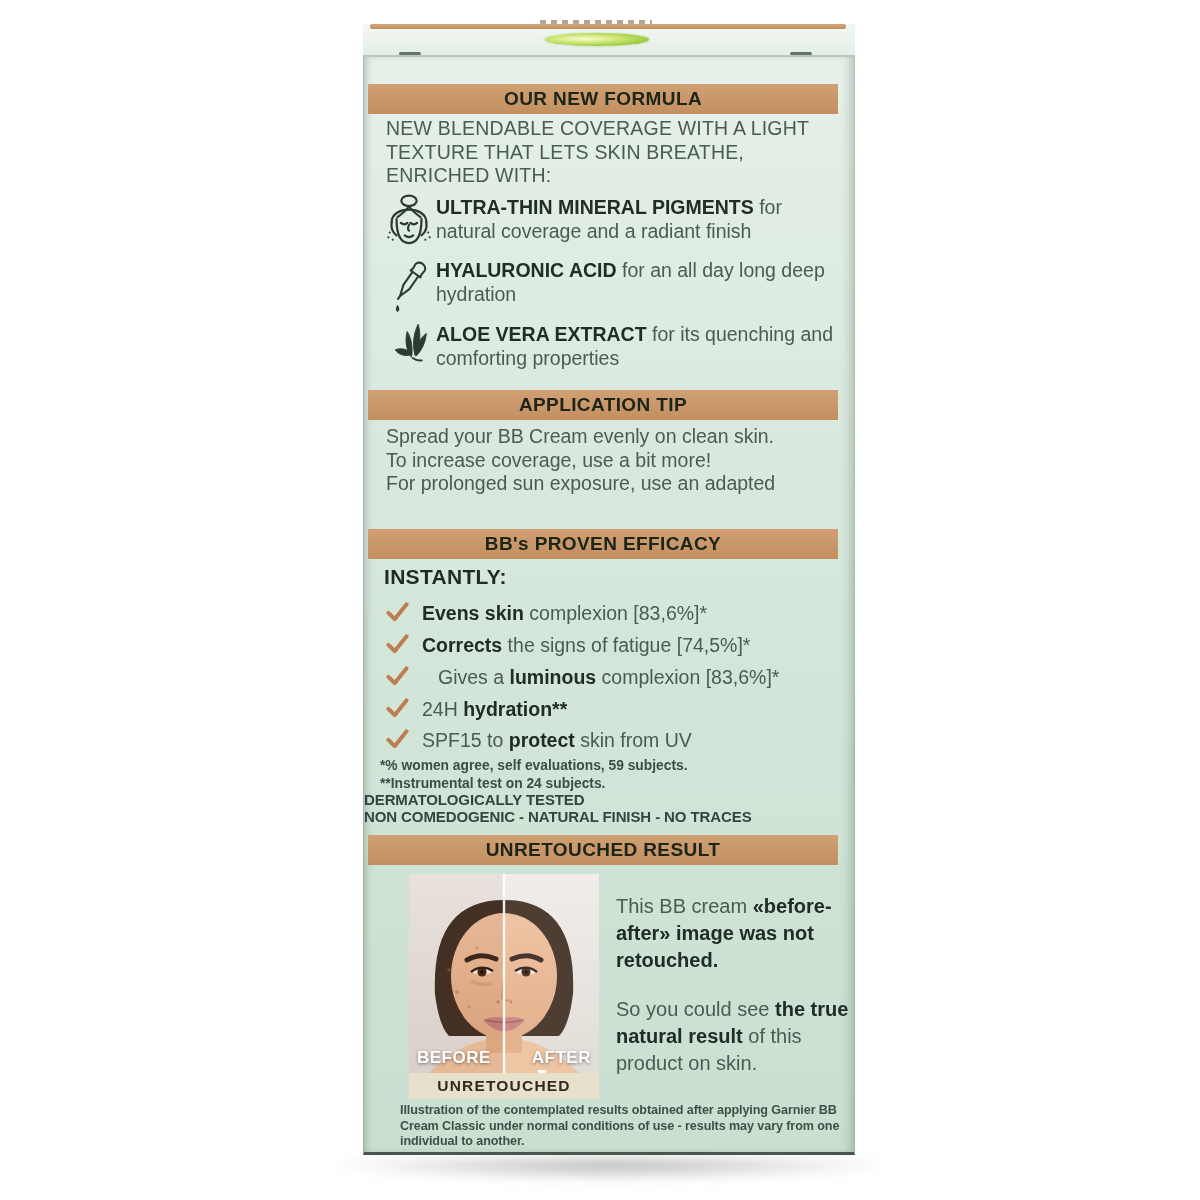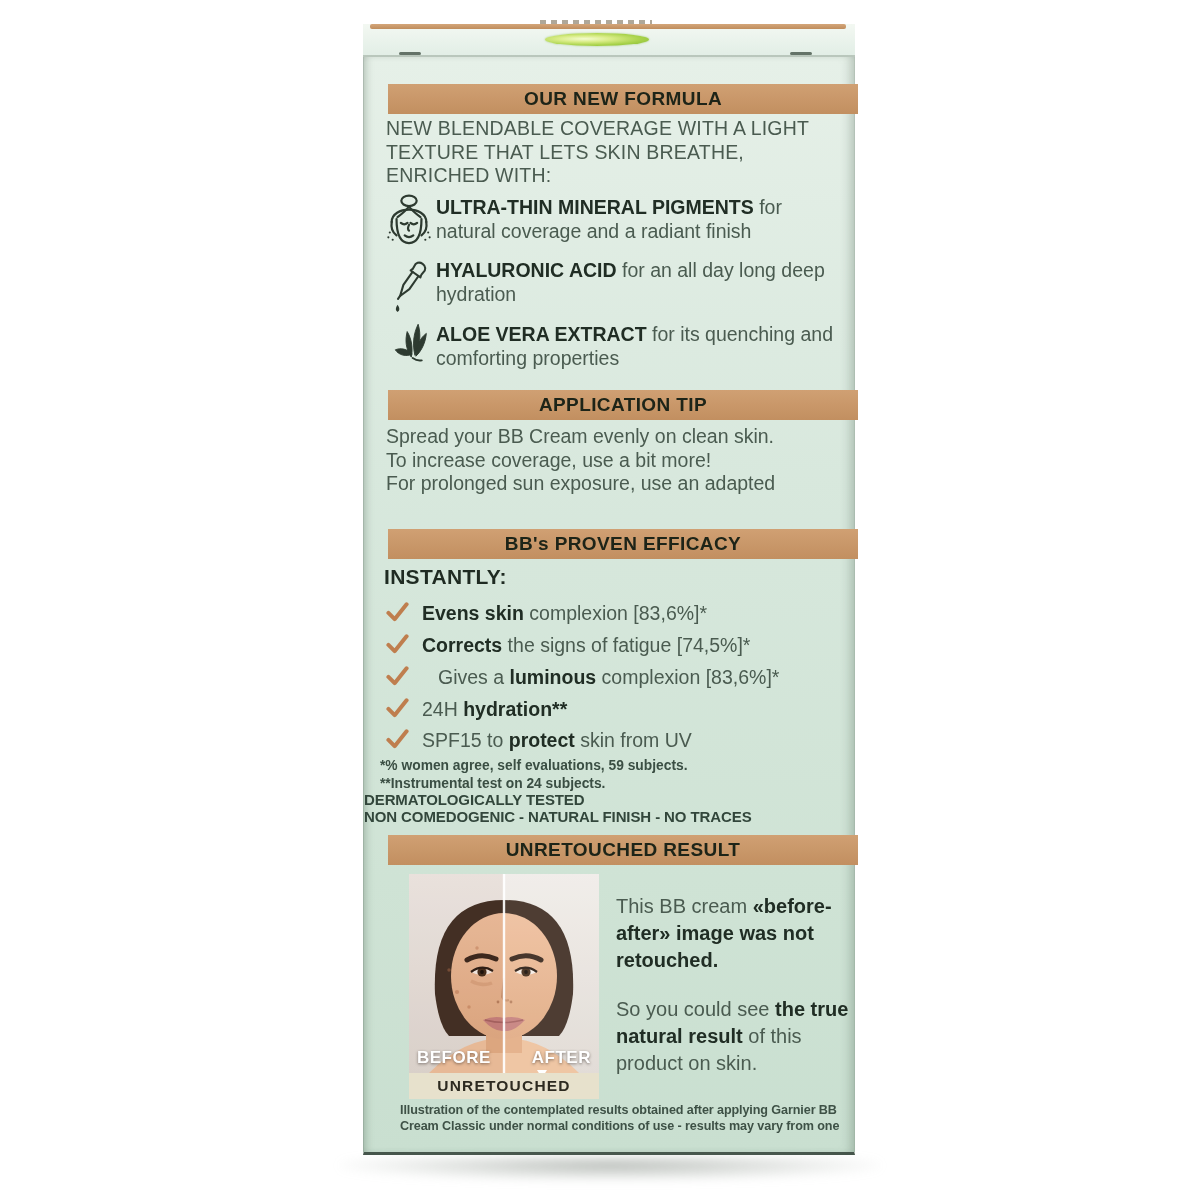--- a/index.html
+++ b/index.html
@@ -27,21 +27,21 @@
   .panel{position:relative;width:100%;height:1098px;box-sizing:border-box;
         background:linear-gradient(#e6f0e8 0%,#d8e8dd 38%,#cfe3d5 75%,#c9dfd0 100%);
         border-left:1px solid rgba(70,92,76,.35);border-right:1px solid rgba(70,92,76,.30);
         border-bottom:3px solid #44544a;
         box-shadow:inset 7px 0 9px -6px rgba(60,82,66,.35), inset -9px 0 11px -6px rgba(60,82,66,.30);}
   .floor-shadow{position:absolute;left:340px;top:1157px;width:540px;height:24px;
         background:radial-gradient(ellipse at 50% 35%,rgba(105,115,105,.45),rgba(160,168,160,.18) 55%,transparent 75%);
         filter:blur(5px);}
 
   
-  .banner{position:absolute;left:24px;width:470px;height:30px;text-align:center;
+  .banner{position:absolute;left:4px;width:470px;height:30px;text-align:center;
         background:linear-gradient(#d0a073,#c28f60);
         color:#1d2418;font-size:19px;font-weight:800;line-height:30px;letter-spacing:.4px;}
   .body-txt{color:#4a5b50;}
   .b{font-weight:800;color:#202d24;}
 
   
   .intro{position:absolute;left:22px;top:60px;font-size:19.5px;line-height:23.5px;letter-spacing:.2px;}
   .ing-row{position:absolute;left:18px;display:flex;align-items:flex-start;}
   .ing-icon{width:54px;flex:none;display:flex;justify-content:center;}
   .ing-text{font-size:19.5px;line-height:24px;width:402px;margin-left:12px;padding-top:2px;}
@@ -270,19 +270,20 @@
       </div>
 
       <div class="result-text body-txt">
         <p><span>This BB cream </span><span class="b">«before-after» image was not retouched.</span></p>
         <p><span>So you could see </span><span class="b">the true natural result</span><span> of this product on skin.</span></p>
       </div>
 
       <div class="fine-print">
         <div>Illustration of the contemplated results obtained after applying Garnier BB</div>
         <div>Cream Classic under normal conditions of use - results may vary from one</div>
+        <div>individual to another.</div>
       </div>
 
     </div>
   </div>
 
   <div class="floor-shadow"></div>
 </div>
 
 </body></html>

